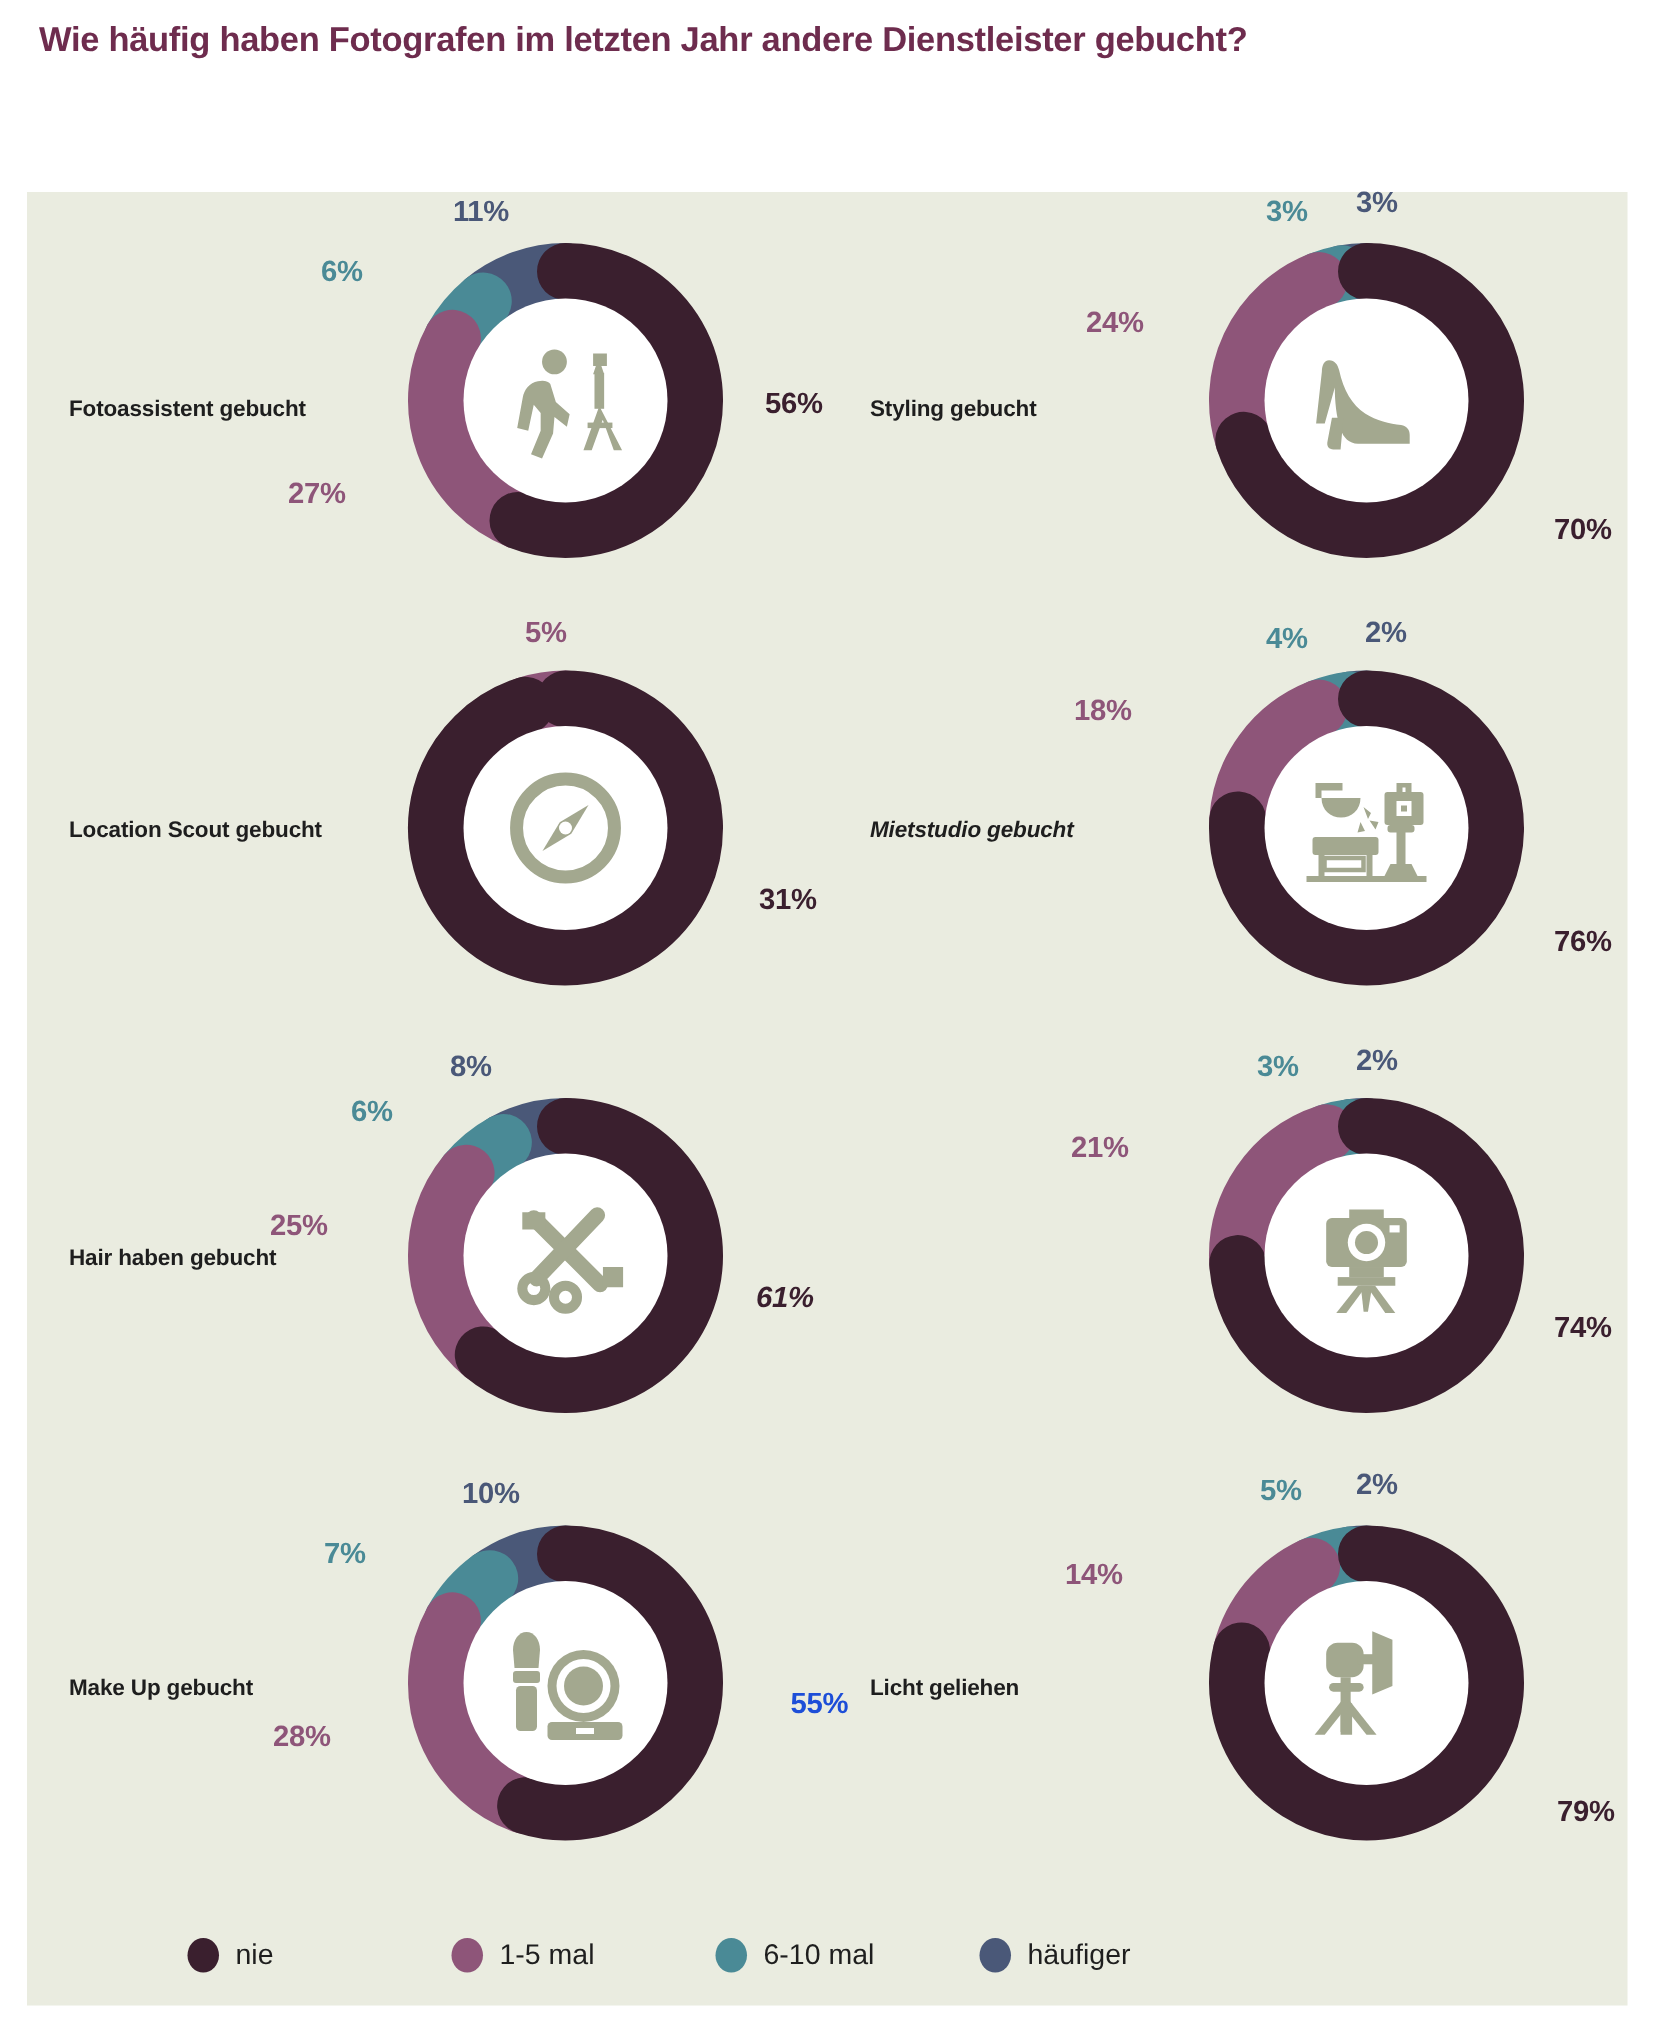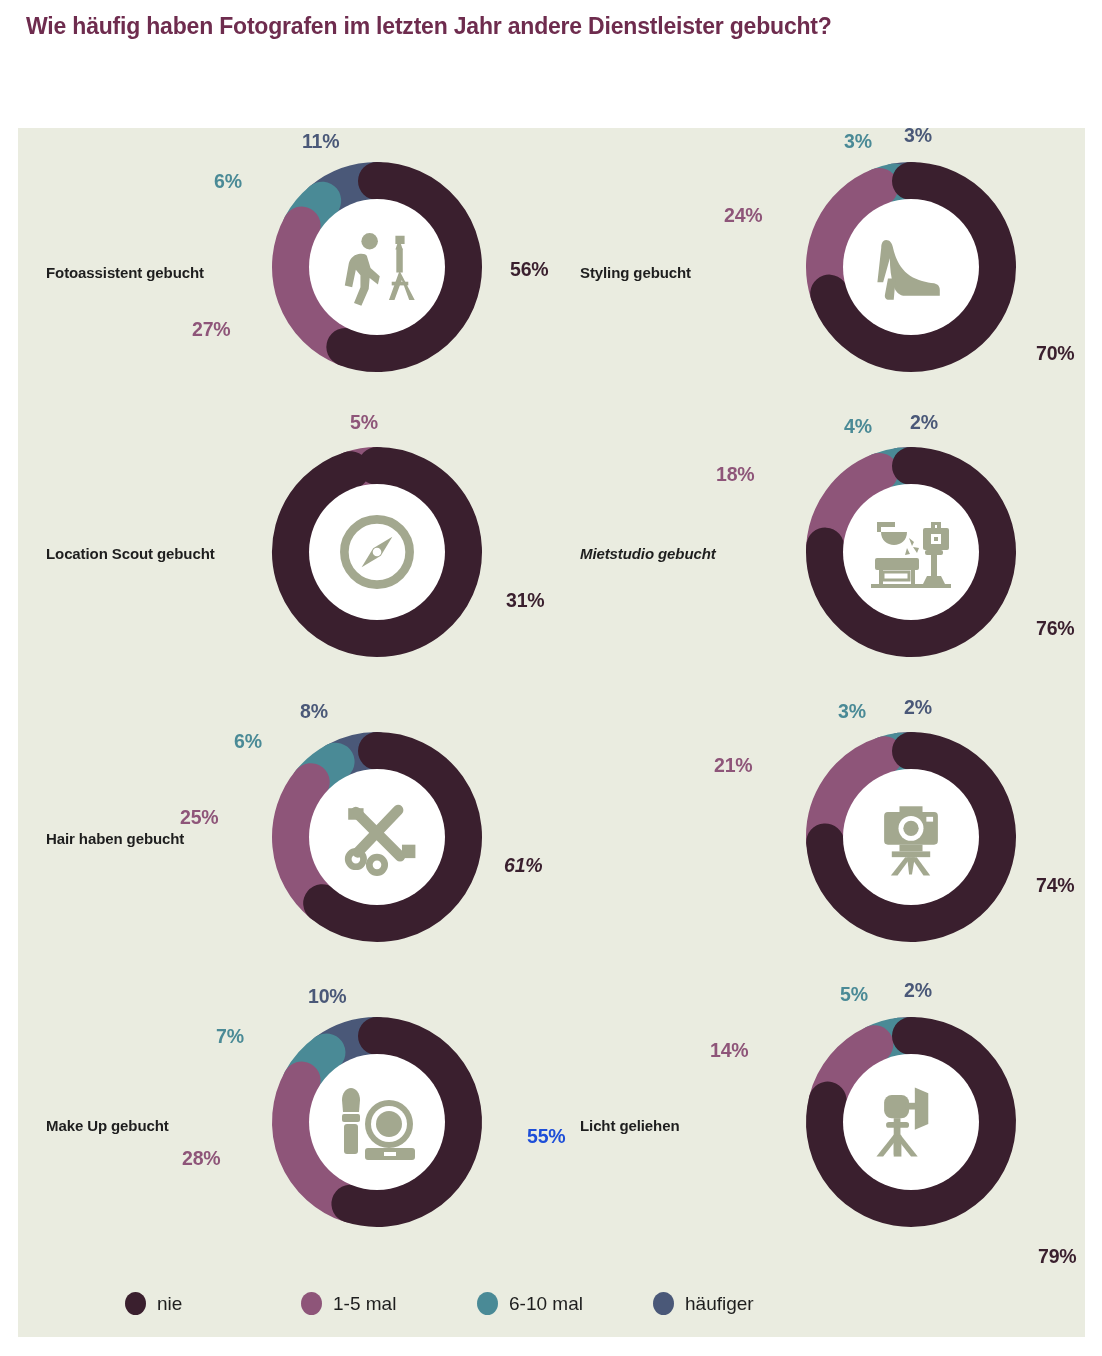--- a/index.html
+++ b/index.html
@@ -288,21 +288,21 @@
    <rect x="22" y="22" width="26" height="24" rx="8"></rect>
    <path d="M54 14l14 6v32l-14 6z"></path>
    <rect x="44" y="30" width="12" height="7"></rect>
    <rect x="32" y="46" width="7" height="38"></rect>
    <rect x="24" y="50" width="24" height="6" rx="3"></rect>
    <path d="M33 62 14 86h7l15-19z"></path>
    <path d="M38 62l19 24h-7L35 67z"></path>
    <path d="M32 64h8v22h-8z"></path>
  </svg>
           </div>
-          <div class="lbl" style="left: 252px; top: 200px; color: rgb(58, 31, 46); margin-top: 48px;">79%</div>
+          <div class="lbl" style="left: 252px; top: 200px; color: rgb(58, 31, 46);">79%</div>
           <div class="lbl" style="left: -76px; top: 42px; color: rgb(142, 85, 121);">14%</div>
           <div class="lbl" style="left: 54px; top: -14px; color: rgb(74, 138, 150);">5%</div>
           <div class="lbl" style="left: 118px; top: -18px; color: rgb(74, 88, 120);">2%</div>
         </div>
       </div>
     </div>
   <div class="legend" id="legend">
       <div class="legend-item">
         <span class="legend-dot" style="background: rgb(58, 31, 46);"></span>
         <span class="legend-text">nie</span>

